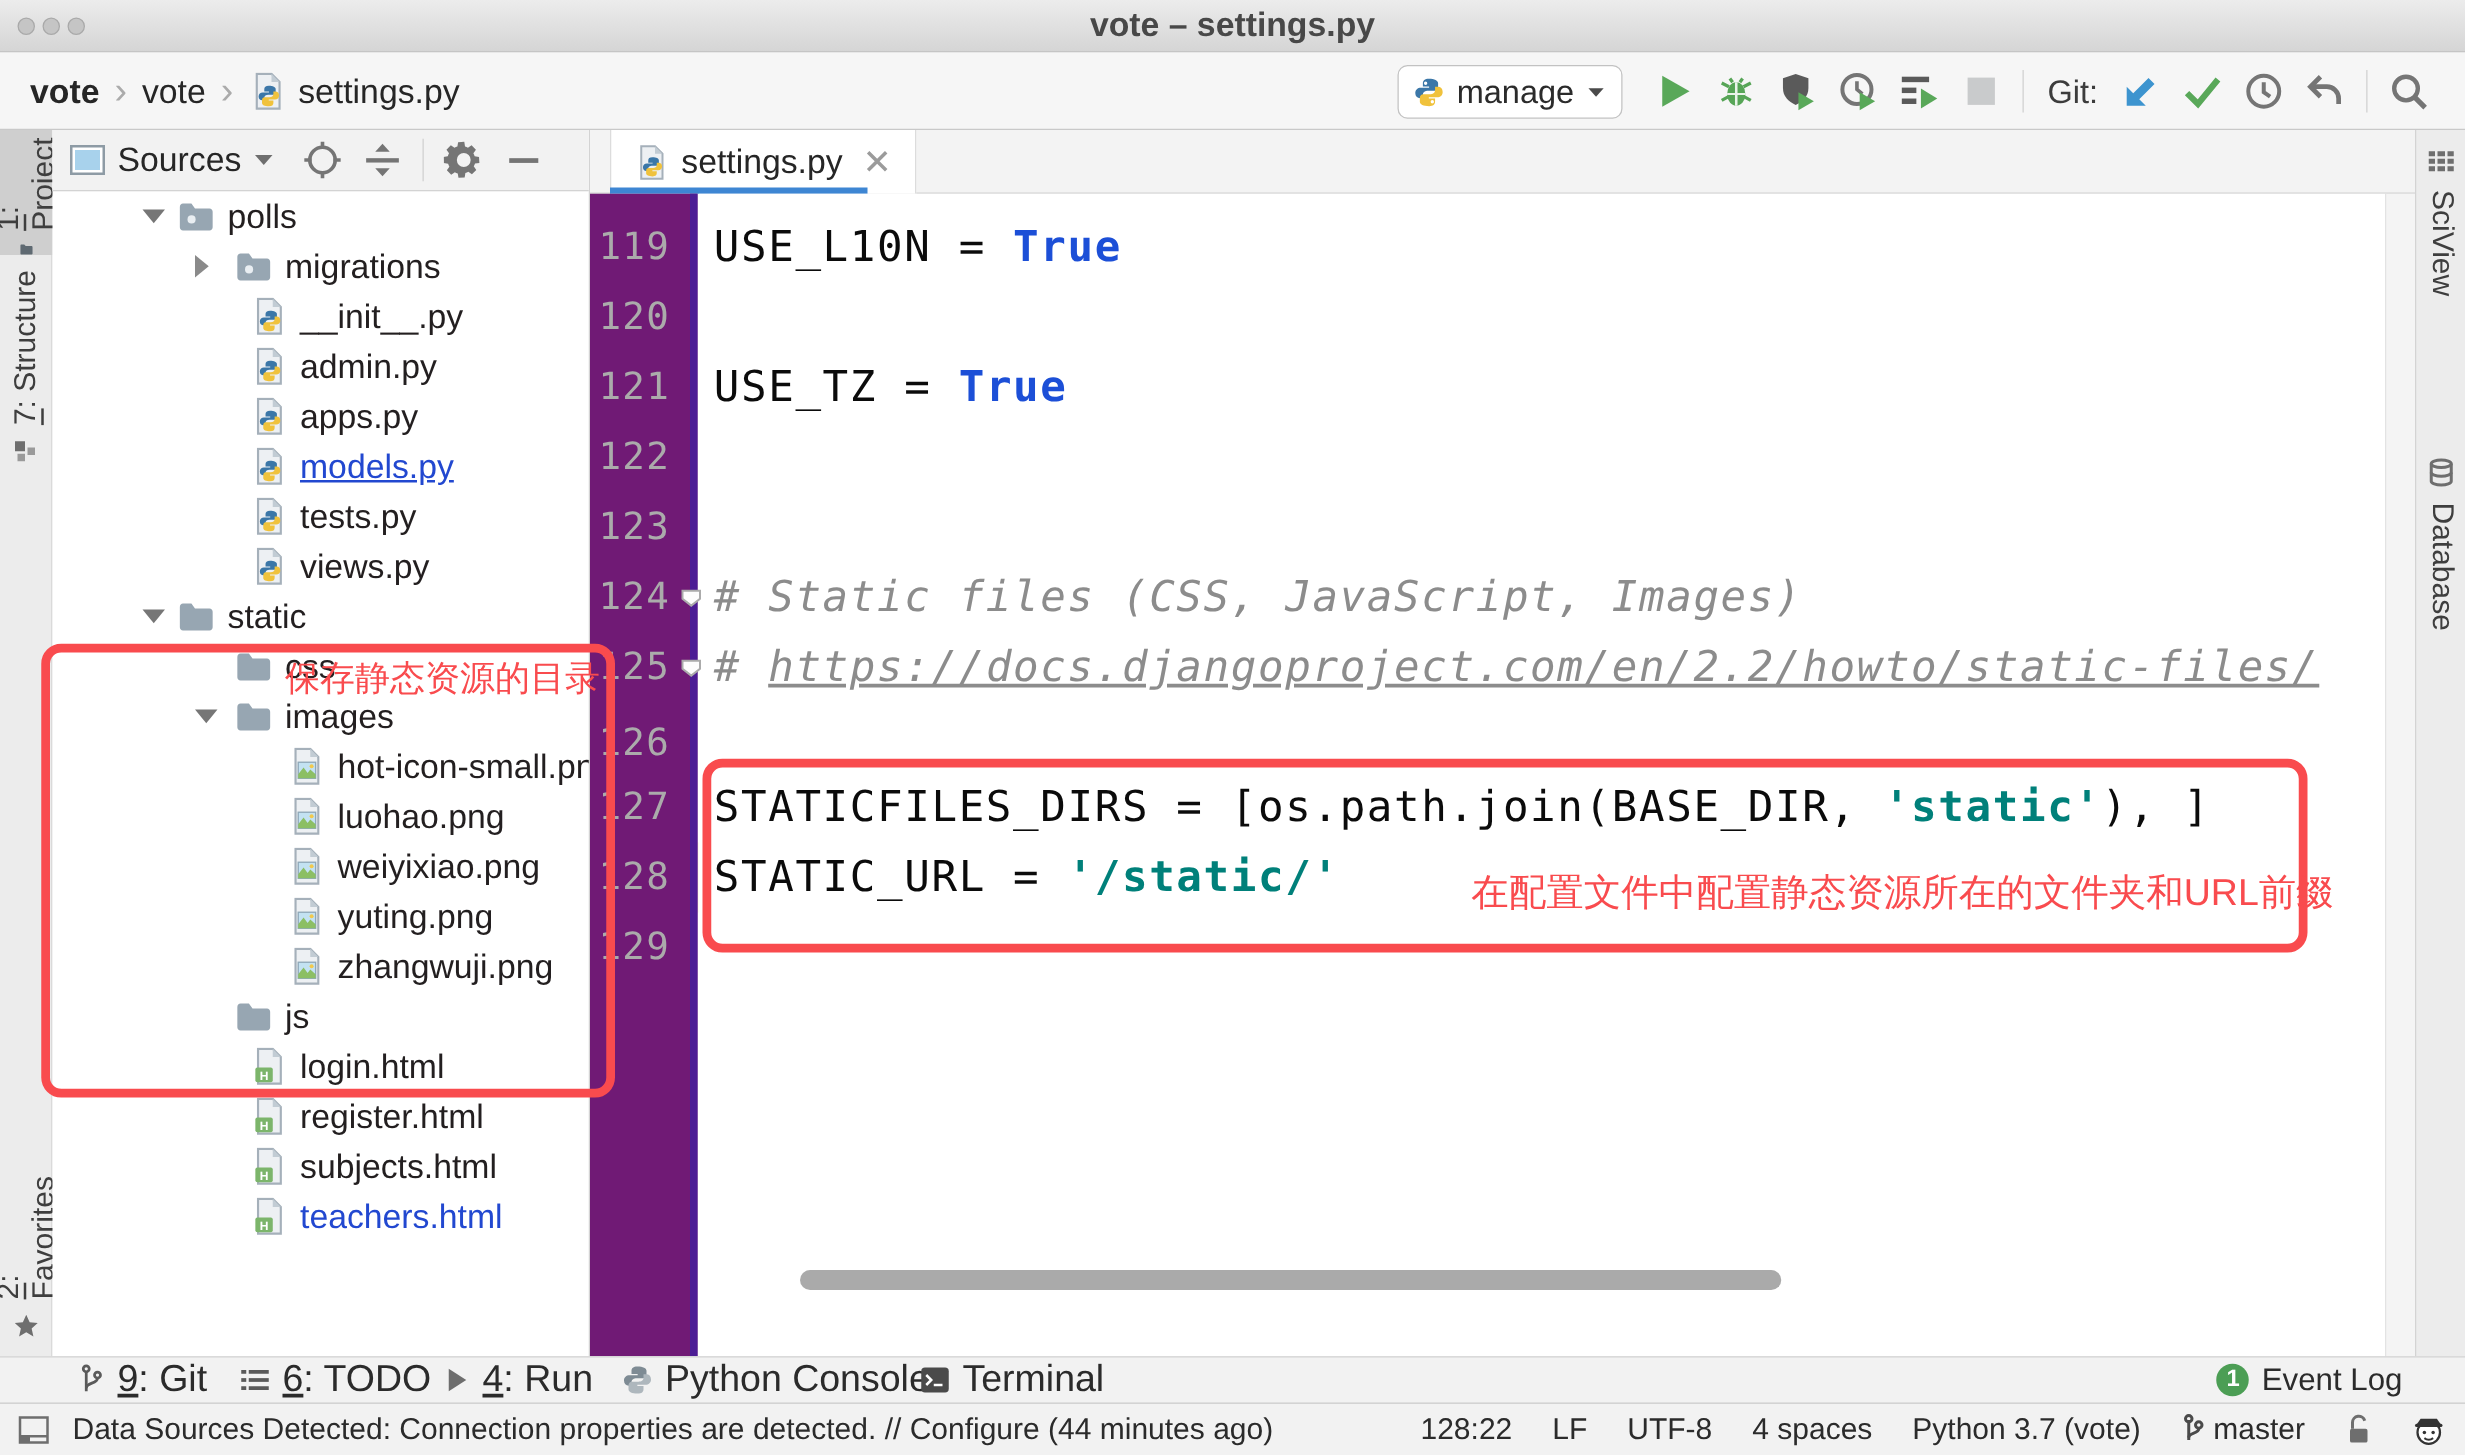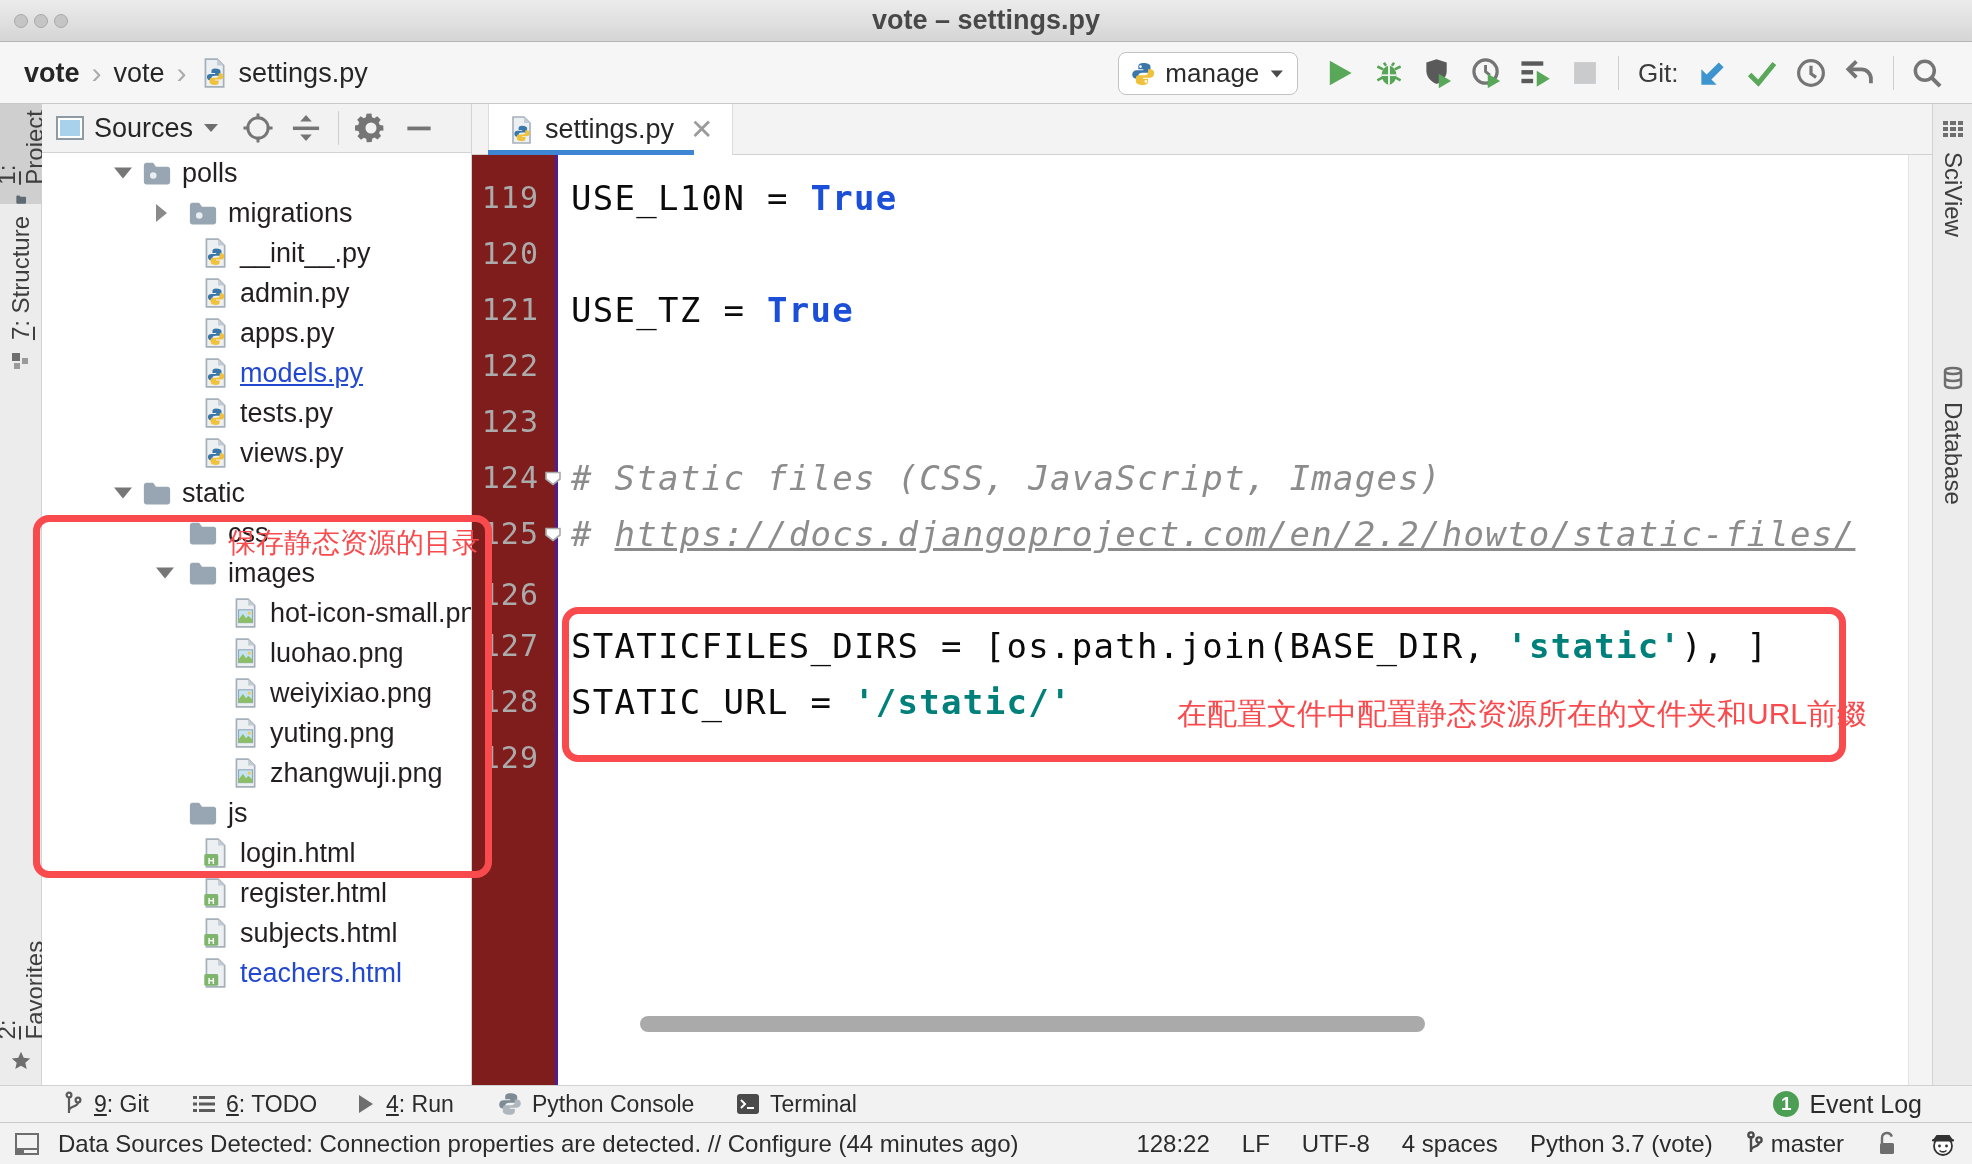--- a/index.html
+++ b/index.html
@@ -72,22 +72,22 @@
   
   #editor { position:absolute; left:472px; top:0; width:1460px; height:981px; background:#fff; }
   #tabbar { position:absolute; left:0; top:0; width:100%; height:51px; background:#F3F3F3;
     border-bottom:1px solid #D1D1D1; }
   #tab-settings { position:absolute; left:16px; top:0; height:51px; padding:0 18px; background:#fff;
     display:flex; align-items:center; gap:10px; font-size:27px; color:#262626;
     border-left:1px solid #DCDCDC; border-right:1px solid #DCDCDC; }
   #tab-underline { position:absolute; left:16px; top:46px; height:5px; width:206px; background:#3E86D3; }
   #tab-close { color:#9B9B9B; font-size:28px; margin-left:6px; }
   #inspect-ok { position:absolute; left:1422px; top:54px; }
-  #gutter { position:absolute; left:0; top:51px; width:86px; height:930px; background:#7f1d1d;
-    border-right:3px solid #4c1d95; }
+  #gutter { position:absolute; left:0; top:51px; width:86px; height:930px; background:#701a75;
+    border-right:6px solid #4c1d95; }
   .gnum { position:absolute; right:16px; width:70px; text-align:right; height:56px; line-height:56px;
     font-family:"DejaVu Sans Mono", monospace; font-size:30px; color:#ABABAB; letter-spacing:1px; }
   .fold { position:absolute; left:72px; width:20px; height:56px; display:flex; align-items:center; z-index:3; }
   #code-area { position:absolute; left:87px; top:51px; width:1349px; height:930px; background:#fff; overflow:hidden; }
   #cur-line { position:absolute; left:0; width:1436px; height:56px; background:#FCFAE8; z-index:0; top:519px; }
   .cline { position:absolute; left:12px; height:56px; line-height:56px; white-space:pre; z-index:1;
     font-family:"DejaVu Sans Mono", monospace; font-size:34px; letter-spacing:1.3px; color:#0B0B0B; }
   .tk-kw { color:#1C4FD7; font-weight:bold; }
   .tk-str { color:#00807A; font-weight:bold; }
   .tk-comment { color:#8C8C8C; font-style:italic; }
@@ -102,21 +102,21 @@
   #tree-redbox { left:33px; top:515px; width:459px; height:363px; }
   #code-redbox { left:562px; top:607px; width:1284px; height:155px; }
   .red-note { position:absolute; color:#F94B4E; z-index:11; white-space:nowrap; pointer-events:none; }
   #tree-note { left:228px; top:524px; font-size:28px; }
   #code-note { left:1177px; top:694px; font-size:30px; }
 
   
   #toolwin-bar { position:absolute; left:0; top:1085px; width:1972px; height:37px;
     background:#F2F2F2; border-top:1px solid #D1D1D1; }
   .twitem { position:absolute; top:0; height:36px; display:flex; align-items:center; gap:10px;
-    font-size:23px; color:#2B2B2B; }
+    font-size:30px; color:#2B2B2B; }
   #eventlog { position:absolute; right:50px; top:0; height:36px; display:flex; align-items:center;
     gap:10px; font-size:25px; color:#2B2B2B; }
   #ev-badge { width:26px; height:26px; border-radius:13px; background:#4C9E55; color:#fff;
     font-size:19px; font-weight:bold; display:flex; align-items:center; justify-content:center; }
 
   
   #statusbar { position:absolute; left:0; top:1122px; width:1972px; height:42px;
     background:#F2F2F2; border-top:1px solid #C9C9C9; font-size:24px; color:#2B2B2B; }
   #sb-left { position:absolute; left:14px; top:0; height:41px; display:flex; align-items:center; gap:18px; }
   #sb-right { position:absolute; right:16px; top:0; height:41px; display:flex; align-items:center; gap:32px; }

